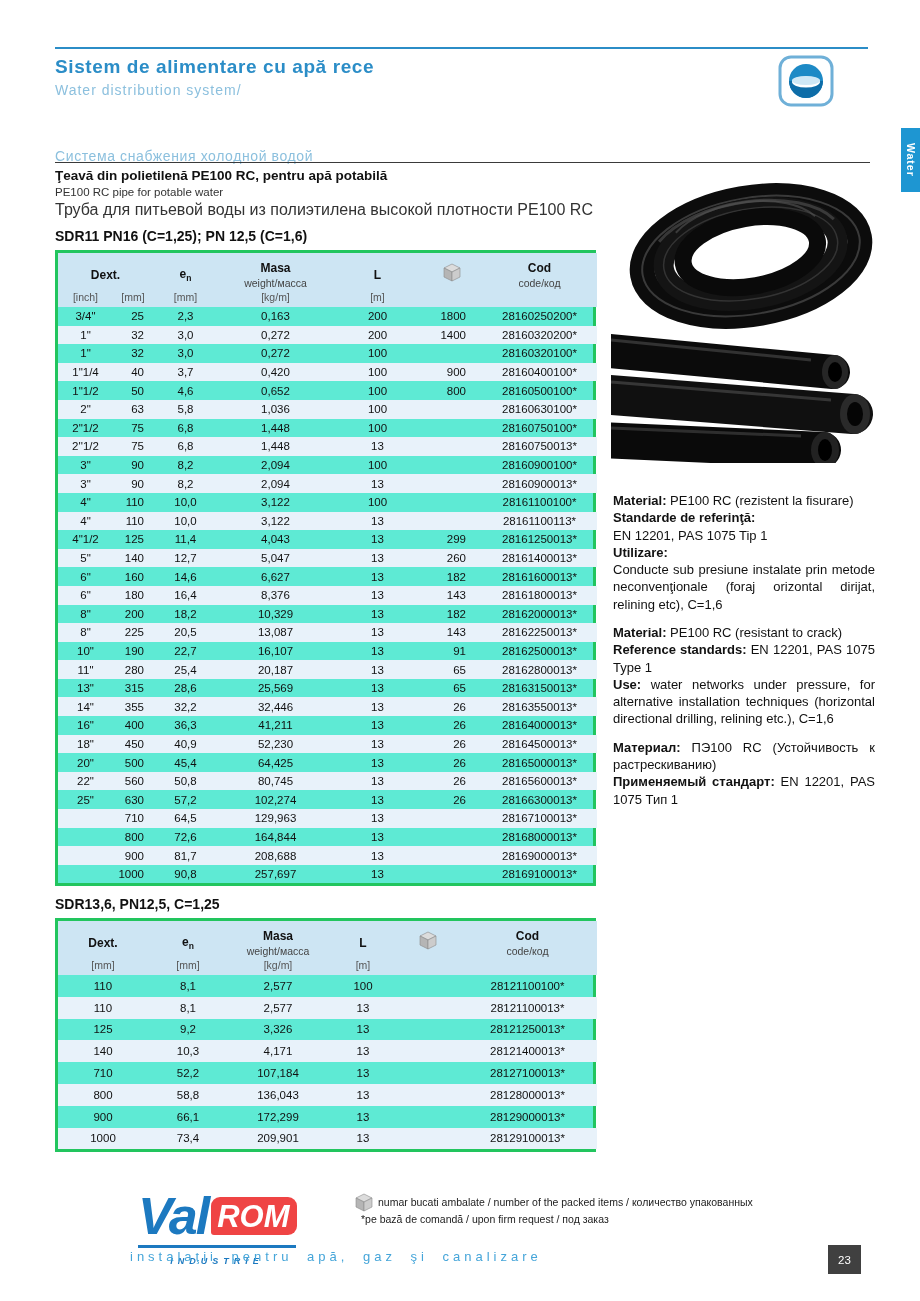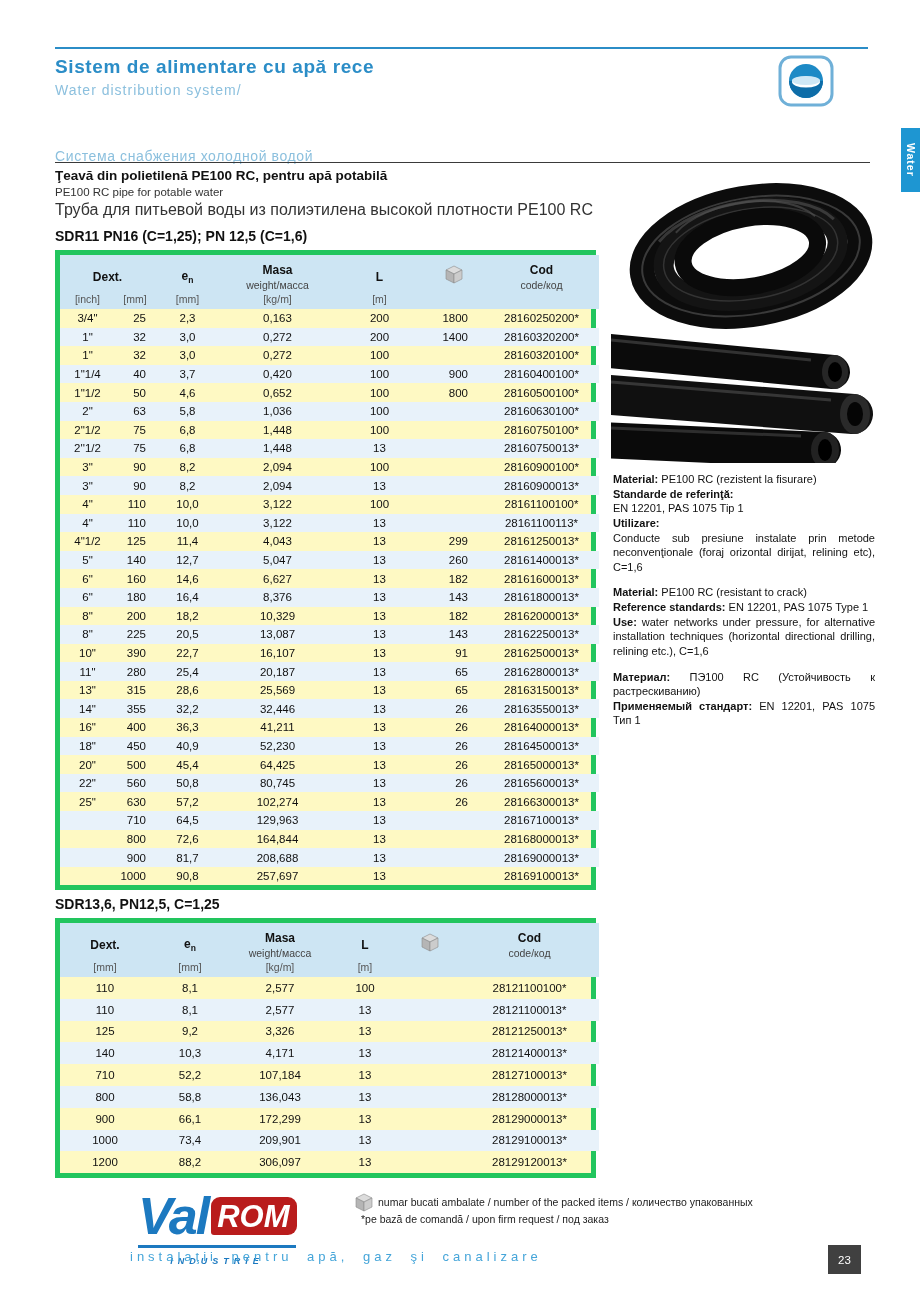--- a/index.html
+++ b/index.html
@@ -20,49 +20,49 @@
   .section-rule { left:55px; top:162px; width:815px; height:1px; background:#3a3a3a; }
   .sec-title { left:55px; top:168px; font-size:13.5px; font-weight:bold; }
   .sec-sub-en { left:55px; top:186px; font-size:11.5px; color:#333; }
   .sec-sub-ru { left:55px; top:201px; font-size:16px; color:#333; }
 
   .tbl-heading { font-size:14px; font-weight:bold; color:#111; }
   .t1-heading { left:55px; top:228px; }
   .t2-heading { left:55px; top:896px; }
 
   
-  .tbl-wrap { border:5px solid #22c55e; background:#fef9c3; }
+  .tbl-wrap { border:3px solid #22c55e; background:#5eead4; }
   .t1 { left:55px; top:250px; width:541px; }
   .t2 { left:55px; top:918px; width:541px; }
   table { border-collapse:collapse; width:100%; table-layout:fixed; }
   thead th { background:#cde5f3; font-weight:normal; text-align:center; vertical-align:middle; padding:1px 2px; }
   tr.hrow1 th { padding-top:5px; }
   tr.hrow2 th { font-size:10.5px; color:#555; padding-bottom:4px; height:16px;margin-top:48px; }
   .hb { font-weight:bold; font-size:12px; color:#111; }
   .hs { font-size:10.5px; color:#444; display:block; margin-top:1px; }
   sub.en-sub { font-size:8.5px; }
   tbody td { text-align:center; font-size:11.5px; color:#111; overflow:hidden; white-space:nowrap; }
   .t1 tbody td { height:18.6px; }
   .t2 tbody td { height:21.8px; }
   tbody tr:nth-child(even) { background:#e8f2fa; }
   .t1 td.c1 { text-align:right; padding-right:9px; }
   .t1 td.c5 { text-align:right; padding-right:16px; }
   .pkg-icon { display:inline-block; line-height:0; }
 
   
   .product-photo { left:611px; top:168px; width:264px; height:295px; }
-  .info-col { left:613px; top:472px; width:262px; font-size:11px; line-height:1.33; text-align:justify; }
+  .info-col { left:613px; top:492px; width:262px; font-size:13px; line-height:1.33; text-align:justify; }
   .info-col .para { margin-bottom:11px; }
   .info-col b { font-weight:bold; }
 
   
   .valrom-logo { left:138px; top:1190px; }
   .vr-row { display:flex; align-items:center; }
   .vr-val { font-weight:bold; font-style:italic; font-size:52px; line-height:1; color:#1c79c0; letter-spacing:-2px; }
-  .vr-rom { background:#b91c1c; color:#fff; font-weight:bold; font-style:italic; font-size:31px; line-height:1; padding:4px 8px 3px 6px; border-radius:9px 9px 9px 3px; margin-left:3px; }
+  .vr-rom { background:#ef4444; color:#fff; font-weight:bold; font-style:italic; font-size:31px; line-height:1; padding:4px 8px 3px 6px; border-radius:9px 9px 9px 3px; margin-left:3px; }
   .vr-ind { margin-top:3px; border-top:3px solid #1c79c0; color:#1c79c0; font-size:9px; font-style:italic; font-weight:bold; letter-spacing:5px; text-align:center; padding-top:8px; width:158px; }
   .fnote-icon { left:352px; top:1192px; }
   .fnote1 { left:378px; top:1196px; font-size:10.5px; color:#222; }
   .fnote2 { left:361px; top:1213px; font-size:10.5px; color:#222; }
   .tagline { left:130px; top:1249px; font-size:13px; color:#45a5d9; letter-spacing:4px; word-spacing:7px; }
   .page-badge { left:828px; top:1203px; width:33px; height:29px; background:#404040; color:#fff; font-size:11.5px; font-weight:normal; display:flex; align-items:center; justify-content:center;margin-top:42px; }
 </style>
 </head>
 <body>
 
@@ -287,21 +287,21 @@
           <td class="c0">8"</td>
           <td class="c1">225</td>
           <td class="c2">20,5</td>
           <td class="c3">13,087</td>
           <td class="c4">13</td>
           <td class="c5">143</td>
           <td class="c6">28162250013*</td>
         </tr>
         <tr>
           <td class="c0">10"</td>
-          <td class="c1">390</td>
+          <td class="c1">190</td>
           <td class="c2">22,7</td>
           <td class="c3">16,107</td>
           <td class="c4">13</td>
           <td class="c5">91</td>
           <td class="c6">28162500013*</td>
         </tr>
         <tr>
           <td class="c0">11"</td>
           <td class="c1">280</td>
           <td class="c2">25,4</td>
@@ -508,28 +508,20 @@
           <td class="c5">28129000013*</td>
         </tr>
         <tr>
           <td class="c0">1000</td>
           <td class="c1">73,4</td>
           <td class="c2">209,901</td>
           <td class="c3">13</td>
           <td class="c4"></td>
           <td class="c5">28129100013*</td>
         </tr>
-        <tr>
-          <td class="c0">1200</td>
-          <td class="c1">88,2</td>
-          <td class="c2">306,097</td>
-          <td class="c3">13</td>
-          <td class="c4"></td>
-          <td class="c5">28129120013*</td>
-        </tr>
       </tbody>
   </table>
 </div>
 
 <div class="abs product-photo">
   <svg width="264" height="295" viewBox="0 0 264 295">
     <g transform="rotate(-10 140 88)">
       <ellipse cx="140" cy="88" rx="110" ry="58" fill="none" stroke="#0c0c0c" stroke-width="25"></ellipse>
       <ellipse cx="140" cy="88" rx="110" ry="58" fill="none" stroke="#3a3a3a" stroke-width="2"></ellipse>
       <ellipse cx="140" cy="86" rx="88" ry="45" fill="none" stroke="#141414" stroke-width="20"></ellipse>

